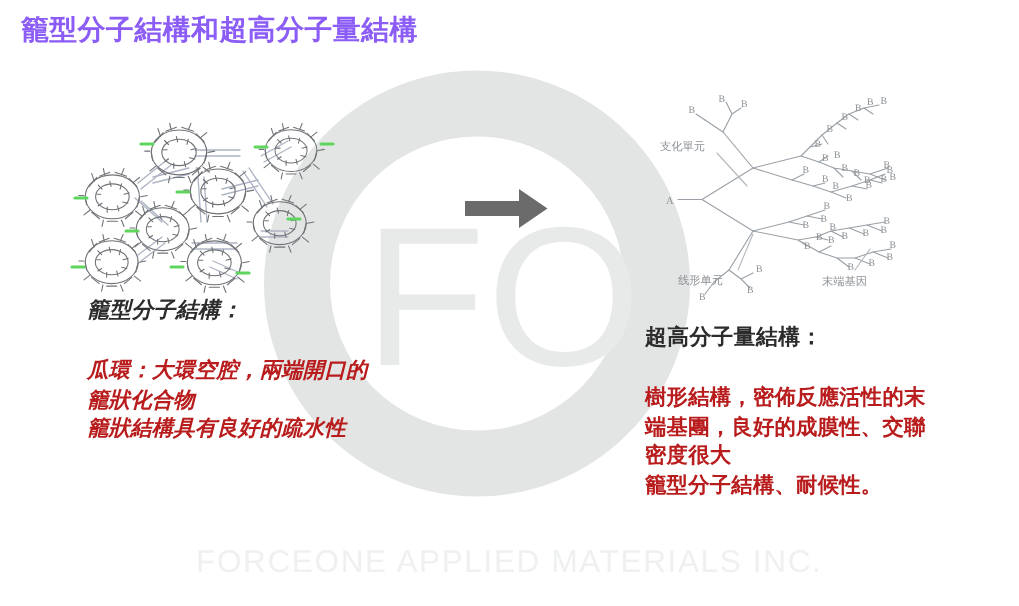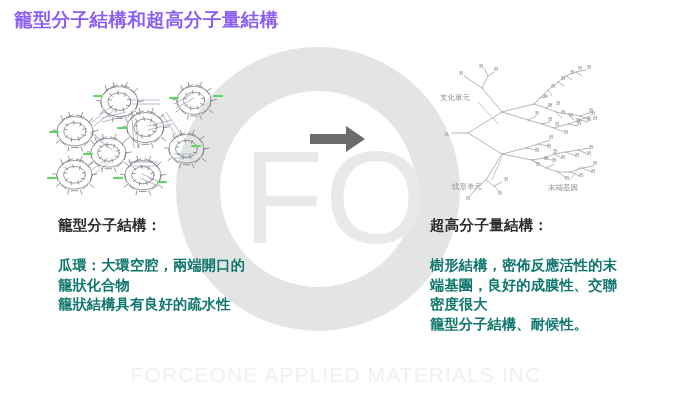--- a/index.html
+++ b/index.html
@@ -90,37 +90,37 @@
     height: 30px;
     z-index: 4;
   }
 
   
   .col {
     position: absolute;
     z-index: 5;
     color: #2c2c2c;
   }
-  .col-left  { left: 58px;  top: 214px; width: 260px; }
+  .col-left  { left: 58px;  top: 196px; width: 260px; font-style: italic; }
   .col-right { left: 430px; top: 214px; width: 245px; }
 
   .col-head {
     font-size: 14.5px;
     font-weight: 700;
     line-height: 22px;
     letter-spacing: 0.3px;
     margin: 0 0 20px 0;
     color: #2c2c2c;
   }
   .col-body {
     font-size: 14.2px;
     font-weight: 700;
     line-height: 19.5px;
     letter-spacing: 0.2px;
-    color: #0f766e;
+    color: #b91c1c;
     margin: 0;
   }
   .col-body .ln { display: block; white-space: nowrap; }
 
   
   .footer-wm {
     position: absolute;
     left: 0;
     top: 362px;
     width: 679px;

